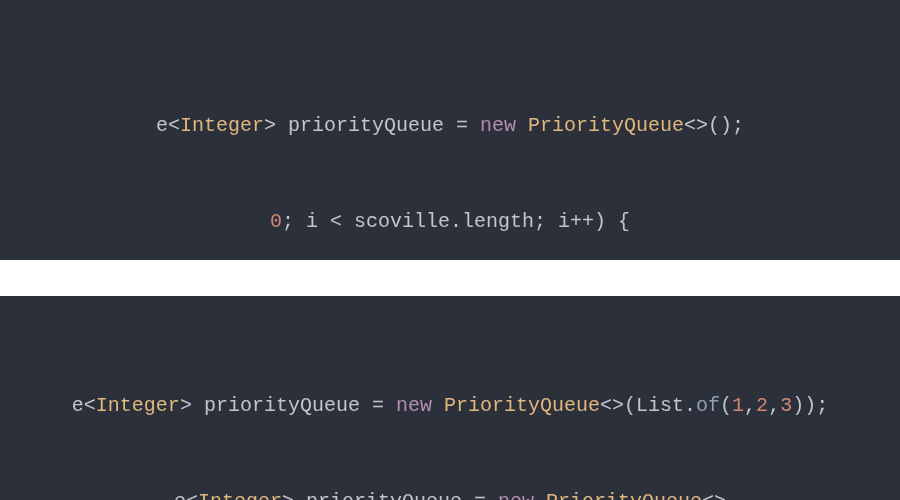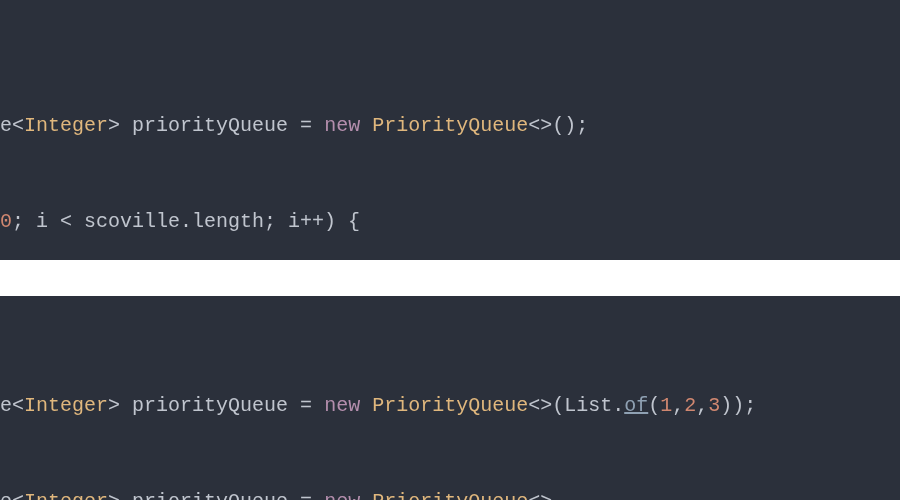--- a/index.html
+++ b/index.html
@@ -28,29 +28,30 @@
     height: 36px;
     background: #ffffff;
   }
   .block2 {
     height: 204px;
     padding-top: 62px;
   }
   .line {
     display: block;
     white-space: pre;
+    text-align: center;
   }
   .tok-type    { color: #e0b77d; }
   .tok-ident   { color: #c0c5ce; }
   .tok-op      { color: #c0c5ce; }
   .tok-key     { color: #b48ead; }
   .tok-gen     { color: #c0c5ce; }
   .tok-punc    { color: #c0c5ce; }
   .tok-num     { color: #d08770; }
-  .tok-method  { color: #8fa1b3; text-decoration: underline; }
+  .tok-method  { color: #8fa1b3; }
   .tok-class   { color: #e0b77d; }
 </style>
 </head>
 <body>
 
 <div class="block block1">
 <span class="line"><span class="tok-ident">e</span><span class="tok-gen">&lt;</span><span class="tok-type">Integer</span><span class="tok-gen">&gt;</span><span class="tok-ident"> priorityQueue </span><span class="tok-op">=</span><span class="tok-ident"> </span><span class="tok-key">new</span><span class="tok-ident"> </span><span class="tok-class">PriorityQueue</span><span class="tok-gen">&lt;&gt;</span><span class="tok-punc">();</span></span>
 <span class="line"></span>
 <span class="line"><span class="tok-num">0</span><span class="tok-ident">; i </span><span class="tok-op">&lt;</span><span class="tok-ident"> scoville.length; i</span><span class="tok-op">++</span><span class="tok-punc">) {</span></span>
 

